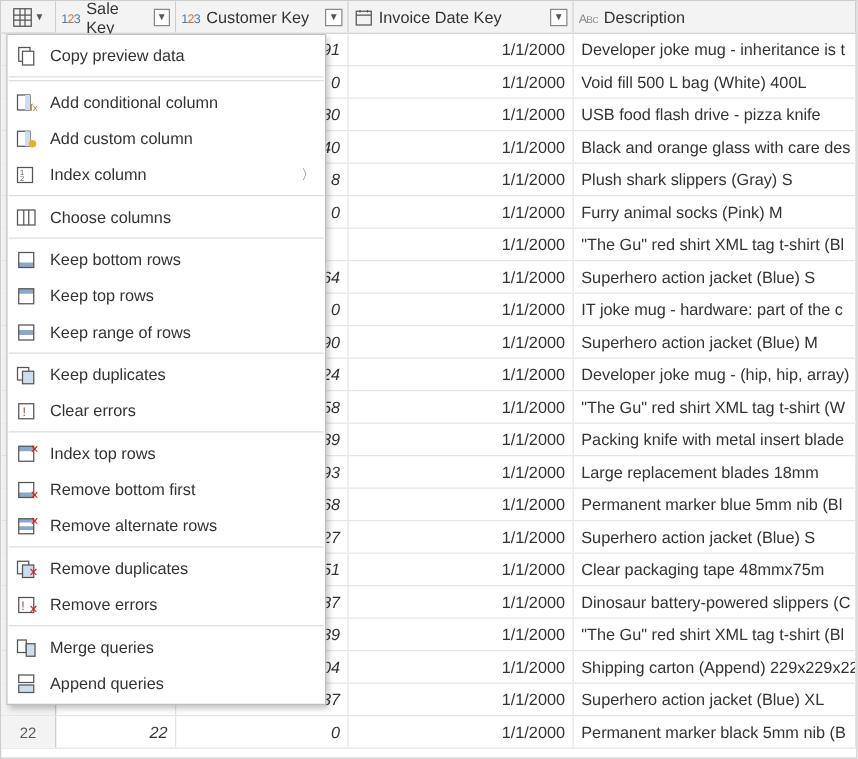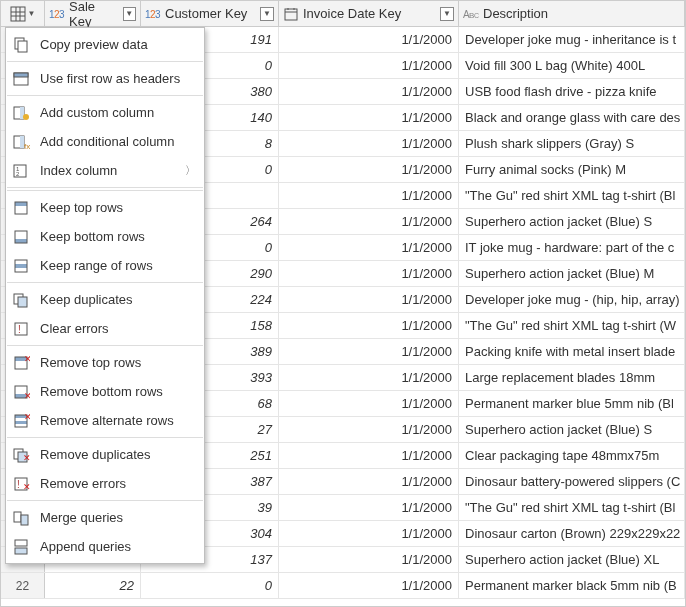--- a/index.html
+++ b/index.html
@@ -76,21 +76,21 @@
   }
   .cell-salekey { width: 96px; justify-content: flex-end; font-style: italic; }
   .cell-custkey { width: 138px; justify-content: flex-end; font-style: italic; }
   .cell-date    { width: 180px; justify-content: flex-end; }
   .cell-desc    { flex:1; }
   
   .ctx-menu {
     position: absolute;
     top: 26px;
     left: 4px;
-    width: 200px;
+    width: 256px;
     background: #fff;
     border: 1px solid #bfbfbf;
     box-shadow: 2px 3px 5px rgba(0,0,0,.25);
     padding: 2px 0;
     z-index: 10;
   }
   .ctx-item {
     display: flex;
     align-items: center;
     height: 29px;
@@ -178,21 +178,21 @@
       <div class="cell cell-salekey"></div>
       <div class="cell cell-custkey">191</div>
       <div class="cell cell-date">1/1/2000</div>
       <div class="cell cell-desc">Developer joke mug - inheritance is t</div>
     </div>
     <div class="data-row">
       <div class="row-num"></div>
       <div class="cell cell-salekey"></div>
       <div class="cell cell-custkey">0</div>
       <div class="cell cell-date">1/1/2000</div>
-      <div class="cell cell-desc">Void fill 300 L bag (White) 400L</div>
+      <div class="cell cell-desc">Void fill 500 L bag (White) 400L</div>
     </div>
     <div class="data-row">
       <div class="row-num"></div>
       <div class="cell cell-salekey"></div>
       <div class="cell cell-custkey">380</div>
       <div class="cell cell-date">1/1/2000</div>
       <div class="cell cell-desc">USB food flash drive - pizza knife</div>
     </div>
     <div class="data-row">
       <div class="row-num"></div>
@@ -304,21 +304,21 @@
       <div class="cell cell-salekey"></div>
       <div class="cell cell-custkey">39</div>
       <div class="cell cell-date">1/1/2000</div>
       <div class="cell cell-desc">"The Gu" red shirt XML tag t-shirt (Bl</div>
     </div>
     <div class="data-row">
       <div class="row-num"></div>
       <div class="cell cell-salekey"></div>
       <div class="cell cell-custkey">304</div>
       <div class="cell cell-date">1/1/2000</div>
-      <div class="cell cell-desc">Dinosaur carton (Brown) 229x229x22</div>
+      <div class="cell cell-desc">Shipping carton (Append) 229x229x22</div>
     </div>
     <div class="data-row">
       <div class="row-num"></div>
       <div class="cell cell-salekey"></div>
       <div class="cell cell-custkey">137</div>
       <div class="cell cell-date">1/1/2000</div>
       <div class="cell cell-desc">Superhero action jacket (Blue) XL</div>
     </div>
     <div class="data-row">
       <div class="row-num">22</div>
@@ -333,80 +333,81 @@
   <div class="ctx-item">
     <span class="mi">
         <svg width="18" height="18">
           <rect x="3" y="2" width="9" height="11" fill="none" stroke="#555"></rect>
           <rect x="6" y="5" width="9" height="11" fill="#fff" stroke="#555"></rect>
         </svg>
       </span>
     <span class="lbl">Copy preview data</span>
   </div>
   <div class="ctx-sep"></div>
-  <div class="ctx-item">
-    <span class="mi">
-        <svg width="18" height="18">
-          <rect x="2" y="3" width="14" height="12" fill="none" stroke="#555"></rect>
-          <rect x="2" y="3" width="14" height="4" fill="#8aa8c8" stroke="#555"></rect>
-        </svg>
-      </span>
-    <span class="lbl">Use first row as headers</span>
-  </div>
-  <div class="ctx-sep"></div>
+  <div class="ctx-sep"></div>
+  <div class="ctx-item">
+    <span class="mi">
+        <svg width="18" height="18">
+          <rect x="2" y="3" width="10" height="12" fill="none" stroke="#555"></rect>
+          <rect x="8" y="3" width="4" height="12" fill="#cde"></rect>
+          <text x="12" y="16" font-size="8" fill="#c08020">fx</text>
+        </svg>
+      </span>
+    <span class="lbl">Add conditional column</span>
+  </div>
   <div class="ctx-item">
     <span class="mi">
         <svg width="18" height="18">
           <rect x="2" y="3" width="10" height="12" fill="none" stroke="#555"></rect>
           <rect x="8" y="3" width="4" height="12" fill="#cde"></rect>
           <circle cx="14" cy="13" r="3" fill="#e8b030"></circle>
         </svg>
       </span>
     <span class="lbl">Add custom column</span>
   </div>
   <div class="ctx-item">
     <span class="mi">
         <svg width="18" height="18">
-          <rect x="2" y="3" width="10" height="12" fill="none" stroke="#555"></rect>
-          <rect x="8" y="3" width="4" height="12" fill="#cde"></rect>
-          <text x="12" y="16" font-size="8" fill="#c08020">fx</text>
-        </svg>
-      </span>
-    <span class="lbl">Add conditional column</span>
-  </div>
-  <div class="ctx-item">
-    <span class="mi">
-        <svg width="18" height="18">
           <rect x="2" y="3" width="12" height="12" fill="none" stroke="#555"></rect>
           <text x="4" y="9" font-size="6" fill="#555">1</text>
           <text x="4" y="14" font-size="6" fill="#555">2</text>
         </svg>
       </span>
     <span class="lbl">Index column</span>
     <span class="chev">〉</span>
   </div>
   <div class="ctx-sep"></div>
-  <div class="ctx-sep"></div>
+  <div class="ctx-item">
+    <span class="mi">
+        <svg width="18" height="18">
+          <rect x="2" y="3" width="14" height="12" fill="none" stroke="#555"></rect>
+          <line x1="7" y1="3" x2="7" y2="15" stroke="#555"></line>
+          <line x1="11" y1="3" x2="11" y2="15" stroke="#555"></line>
+        </svg>
+      </span>
+    <span class="lbl">Choose columns</span>
+  </div>
+  <div class="ctx-sep"></div>
+  <div class="ctx-item">
+    <span class="mi">
+        <svg width="18" height="18">
+          <rect x="3" y="11" width="12" height="4" fill="#8aa8c8"></rect>
+          <rect x="3" y="3" width="12" height="12" fill="none" stroke="#555"></rect>
+        </svg>
+      </span>
+    <span class="lbl">Keep bottom rows</span>
+  </div>
   <div class="ctx-item">
     <span class="mi">
         <svg width="18" height="18">
           <rect x="3" y="3" width="12" height="4" fill="#8aa8c8"></rect>
           <rect x="3" y="3" width="12" height="12" fill="none" stroke="#555"></rect>
         </svg>
       </span>
     <span class="lbl">Keep top rows</span>
-  </div>
-  <div class="ctx-item">
-    <span class="mi">
-        <svg width="18" height="18">
-          <rect x="3" y="11" width="12" height="4" fill="#8aa8c8"></rect>
-          <rect x="3" y="3" width="12" height="12" fill="none" stroke="#555"></rect>
-        </svg>
-      </span>
-    <span class="lbl">Keep bottom rows</span>
   </div>
   <div class="ctx-item">
     <span class="mi">
         <svg width="18" height="18">
           <rect x="3" y="7" width="12" height="4" fill="#8aa8c8"></rect>
           <rect x="3" y="3" width="12" height="12" fill="none" stroke="#555"></rect>
         </svg>
       </span>
     <span class="lbl">Keep range of rows</span>
   </div>
@@ -431,31 +432,31 @@
   </div>
   <div class="ctx-sep"></div>
   <div class="ctx-item">
     <span class="mi">
         <svg width="18" height="18">
           <rect x="3" y="3" width="12" height="4" fill="#8aa8c8"></rect>
           <rect x="3" y="3" width="12" height="12" fill="none" stroke="#555"></rect>
           <text x="12" y="8" font-size="9" fill="#d02020">✕</text>
         </svg>
       </span>
-    <span class="lbl">Remove top rows</span>
+    <span class="lbl">Index top rows</span>
   </div>
   <div class="ctx-item">
     <span class="mi">
         <svg width="18" height="18">
           <rect x="3" y="11" width="12" height="4" fill="#8aa8c8"></rect>
           <rect x="3" y="3" width="12" height="12" fill="none" stroke="#555"></rect>
           <text x="12" y="16" font-size="9" fill="#d02020">✕</text>
         </svg>
       </span>
-    <span class="lbl">Remove bottom rows</span>
+    <span class="lbl">Remove bottom first</span>
   </div>
   <div class="ctx-item">
     <span class="mi">
         <svg width="18" height="18">
           <rect x="3" y="3" width="12" height="3" fill="#8aa8c8"></rect>
           <rect x="3" y="9" width="12" height="3" fill="#8aa8c8"></rect>
           <rect x="3" y="3" width="12" height="12" fill="none" stroke="#555"></rect>
           <text x="12" y="8" font-size="9" fill="#d02020">✕</text>
         </svg>
       </span>

